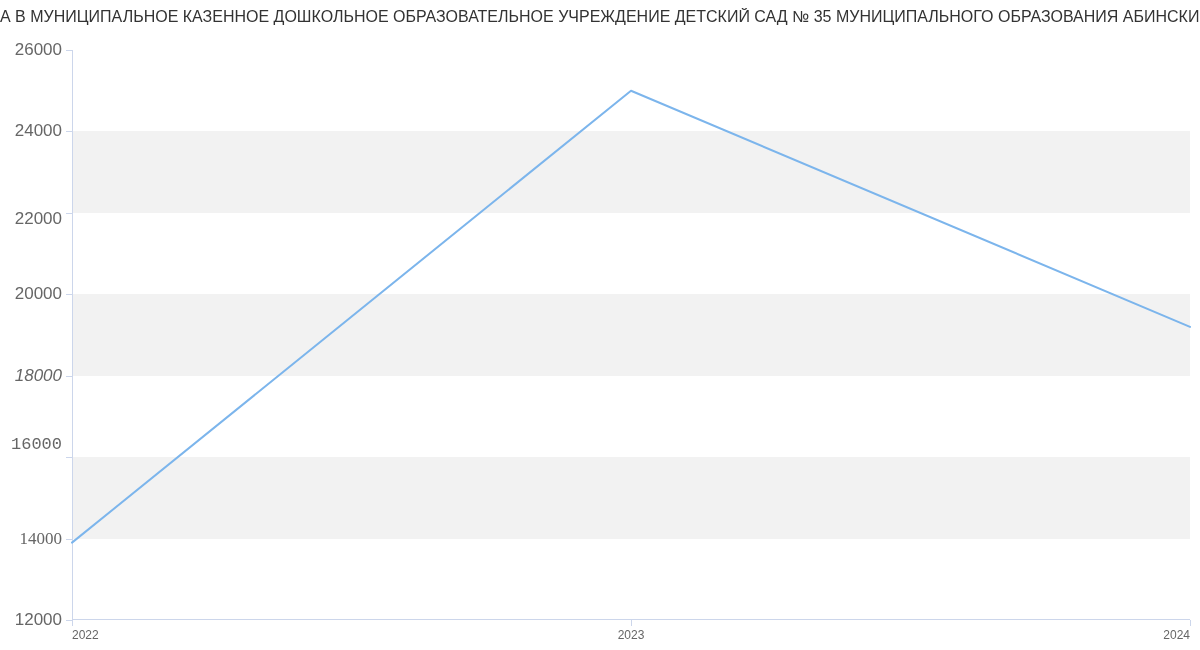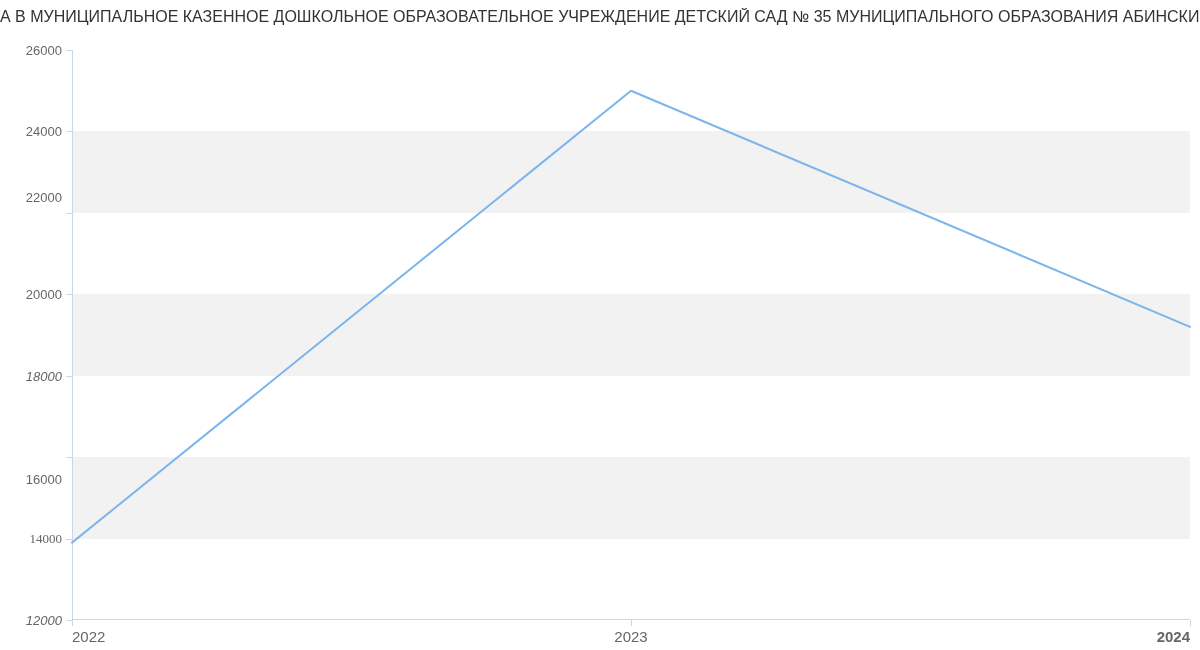--- a/index.html
+++ b/index.html
@@ -67,30 +67,30 @@
     bottom: -6px;
     width: 1px;
     height: 6px;
     background: #ccd6eb;
   }
   .y-label {
     position: absolute;
     right: 100%;
     padding-right: 10px;
     transform: translateY(-50%);
-    font-size: 13px;
+    font-size: 17px;
     color: #666;
     white-space: nowrap;
   }
   .x-label {
     position: absolute;
     top: 100%;
     padding-top: 8px;
     transform: translateX(-50%);
-    font-size: 15px;
+    font-size: 12px;
     color: #666;
     white-space: nowrap;
   }
   .x-label.first { transform: translateX(0); }
   .x-label.last  { transform: translateX(-100%); }
   svg.series {
     position: absolute;
     left: 0; top: 0;
     width: 100%; height: 100%;
     overflow: visible;
@@ -112,40 +112,40 @@
   <div class="plot-area">
 
     <div class="grid-band" style="top: 407.143px; height: 81.4286px;"></div>
     <div class="grid-band" style="top: 244.286px; height: 81.4286px;"></div>
     <div class="grid-band" style="top: 81.4286px; height: 81.4286px;"></div>
 
     <div class="axis-line y-axis-line"></div>
     <div class="axis-line x-axis-line"></div>
 
     <div class="y-tick" style="top: 570px;"></div>
-    <div class="y-label" style="top: 570px; font-style: italic;">12000</div>
+    <div class="y-label" style="top: 570px;">12000</div>
     <div class="y-tick" style="top: 488.571px;"></div>
     <div class="y-label" style="top: 488.571px; font-family: Liberation Serif, serif;">14000</div>
     <div class="y-tick" style="top: 407.143px;"></div>
-    <div class="y-label" style="top: 429px;">16000</div>
+    <div class="y-label" style="top: 394px; font-family: Liberation Mono, monospace;">16000</div>
     <div class="y-tick" style="top: 325.714px;"></div>
     <div class="y-label" style="top: 325.714px; font-style: italic;">18000</div>
     <div class="y-tick" style="top: 244.286px;"></div>
     <div class="y-label" style="top: 244.286px; margin-left: 48px;">20000</div>
     <div class="y-tick" style="top: 162.857px;"></div>
-    <div class="y-label" style="top: 147px;">22000</div>
+    <div class="y-label" style="top: 169px;">22000</div>
     <div class="y-tick" style="top: 81.4286px;"></div>
     <div class="y-label" style="top: 81.4286px; margin-left: 12px;">24000</div>
     <div class="y-tick" style="top: 0px;"></div>
     <div class="y-label" style="top: 0px;">26000</div>
 
     <div class="x-tick" style="left: 0px;"></div>
     <div class="x-label first" style="left: 0px;">2022</div>
     <div class="x-tick" style="left: 559px;"></div>
     <div class="x-label" style="left: 559px;">2023</div>
     <div class="x-tick" style="left: 1118px;"></div>
-    <div class="x-label last" style="left: 1118px; font-weight: bold;">2024</div>
+    <div class="x-label last" style="left: 1118px;">2024</div>
 
     <svg class="series" preserveAspectRatio="none" viewBox="0 0 1118 570">
       <path class="line-path" d="M0.00 492.64 L559.00 40.71 L1118.00 276.86"></path>
     </svg>
   </div>
 </div>
 
 </body></html>

